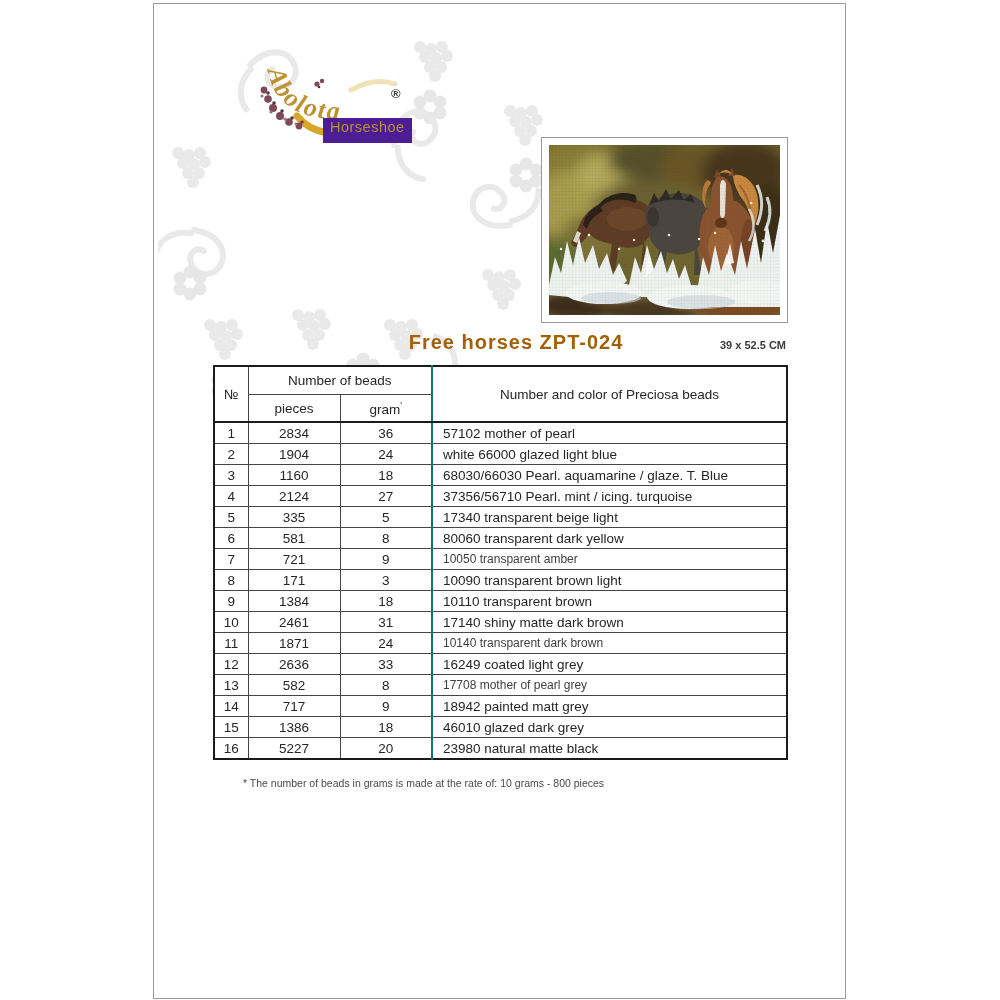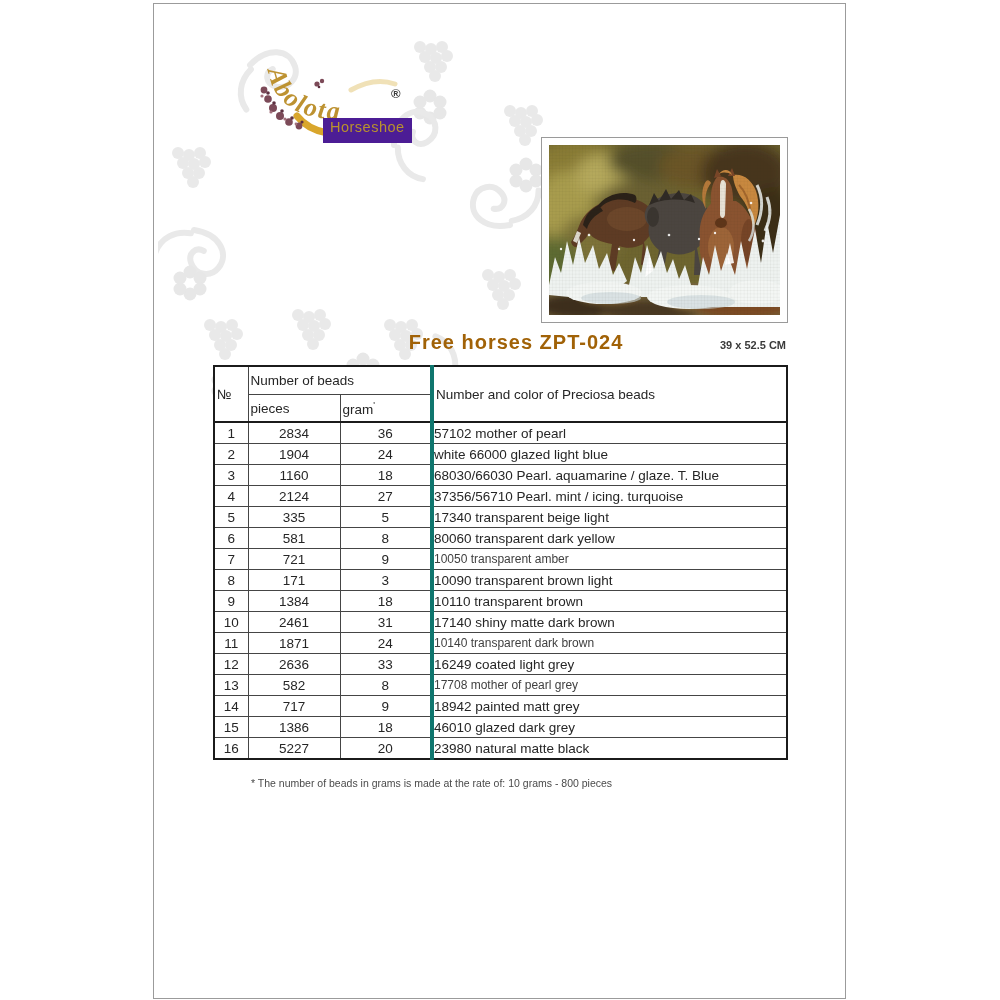--- a/index.html
+++ b/index.html
@@ -25,32 +25,32 @@
   .title{left:366px;top:331px;width:300px;text-align:center;font-size:20px;font-weight:bold;
          color:#a16207;letter-spacing:1px;}
   .size-label{left:688px;top:339px;width:98px;text-align:right;font-size:11px;color:#3a3a3a;font-weight:bold;}
 
   
   table.beads{left:213px;top:365px;width:573px;border-collapse:collapse;table-layout:fixed;
               position:absolute;background:#fff;font-size:13.5px;color:#262626;}
   table.beads{border:2px solid #1b1b1b;}
   table.beads th, table.beads td{border:1px solid #454545;padding:0 2px;overflow:hidden;
               white-space:nowrap;font-weight:normal;}
-  table.beads thead th{text-align:left;}
+  table.beads thead th{text-align:center;}
   table.beads thead tr:first-child th{height:27px;}
   table.beads thead tr:last-child th{height:26px;border-bottom:2px solid #1b1b1b;}
   table.beads th.no-h{border-bottom:2px solid #1b1b1b;}
-  table.beads th.desc-h, table.beads td.desc{border-left:4px solid #0f766e;}
+  table.beads th.desc-h, table.beads td.desc{border-left:2px solid #0f766e;}
   table.beads th.desc-h{border-bottom:2px solid #1b1b1b;}
   table.beads tbody td{height:20px;text-align:center;}
-  table.beads tbody td.desc{text-align:left;padding-left:0;}
+  table.beads tbody td.desc{text-align:left;padding-left:10px;}
   table.beads td.desc.small{font-size:12px;color:#404040;}
   sup.mark{font-size:9px;vertical-align:super;}
 
-  .footnote{left:251px;top:777px;font-size:10.5px;color:#4a4a4a;}
+  .footnote{left:243px;top:777px;font-size:10.5px;color:#4a4a4a;}
 
   
   .watermark{left:158px;top:25px;}
 </style>
 </head>
 <body>
 
 <div class="abs sheet"></div>
 
 <svg class="abs watermark" width="420" height="470" viewBox="0 0 420 470" aria-hidden="true">

